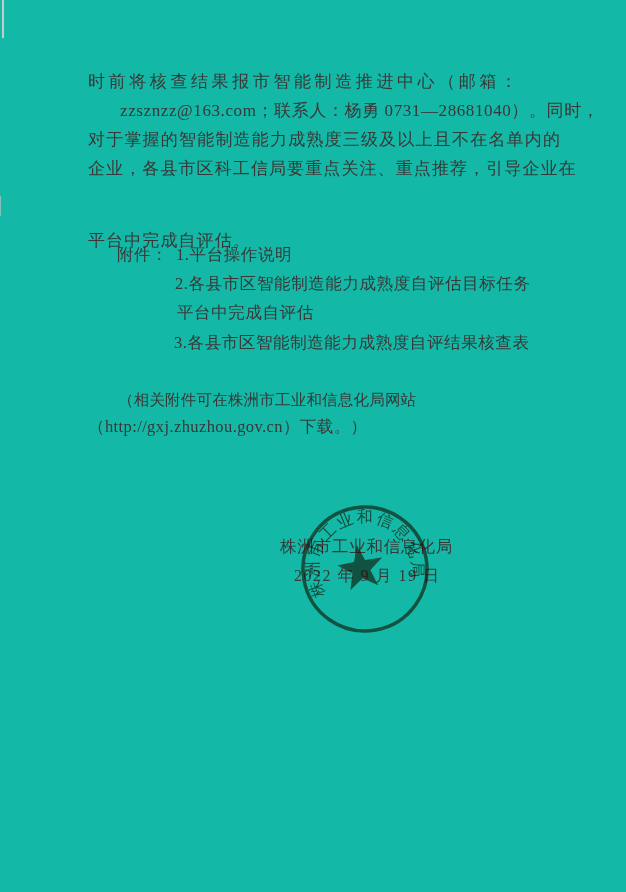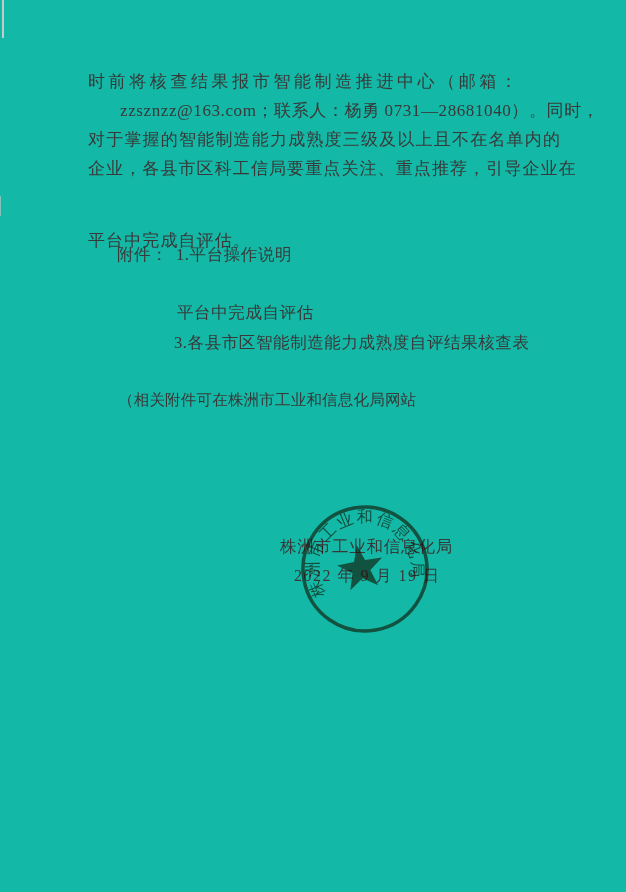--- a/index.html
+++ b/index.html
@@ -51,24 +51,26 @@
 
   <div class="line body-l1" style="left:88px;top:72px;">时前将核查结果报市智能制造推进中心（邮箱：</div>
   <div class="line body-l2" style="left:88px;top:101px;">zzsznzz@163.com；联系人：杨勇 0731—28681040）。同时，</div>
   <div class="line body-l3" style="left:88px;top:130px;">对于掌握的智能制造能力成熟度三级及以上且不在名单内的</div>
   <div class="line body-l4" style="left:88px;top:159px;">企业，各县市区科工信局要重点关注、重点推荐，引导企业在</div>
   <div class="line body-l5" style="left:88px;top:187px;margin-top:44px;">平台中完成自评估。</div>
 
   <div class="line attach" style="left:117px;top:245px;">
     <span class="attach-label">附件：</span><span>1.平台操作说明</span>
   </div>
+  <div class="line attach" style="left:175px;top:274px;">2.各县市区智能制造能力成熟度自评估目标任务</div>
   <div class="line attach" style="left:177px;top:303px;">平台中完成自评估</div>
   <div class="line attach" style="left:174px;top:333px;">3.各县市区智能制造能力成熟度自评结果核查表</div>
 
   <div class="line note1" style="left:118px;top:390px;">（相关附件可在株洲市工业和信息化局网站</div>
+  <div class="line note2" style="left:88px;top:417px;">（http://gxj.zhuzhou.gov.cn）下载。）</div>
 
   <div class="line sig-org" style="left:280px;top:537px;">株洲市工业和信息化局</div>
   <div class="line sig-date" style="left:294px;top:566px;">2022 年 9 月 19 日</div>
 
   <svg class="seal" viewBox="0 0 150 150">
     <g transform="rotate(-10 75 75)" fill="#cb5140" stroke="none">
       <circle cx="75" cy="75" r="62" fill="none" stroke="#cb5140" stroke-width="3.5"></circle>
       <defs>
         <path id="sealArc" d="M 32.4,94.9 A 47,47 0 1 1 117.6,94.9" fill="none"></path>
       </defs>

